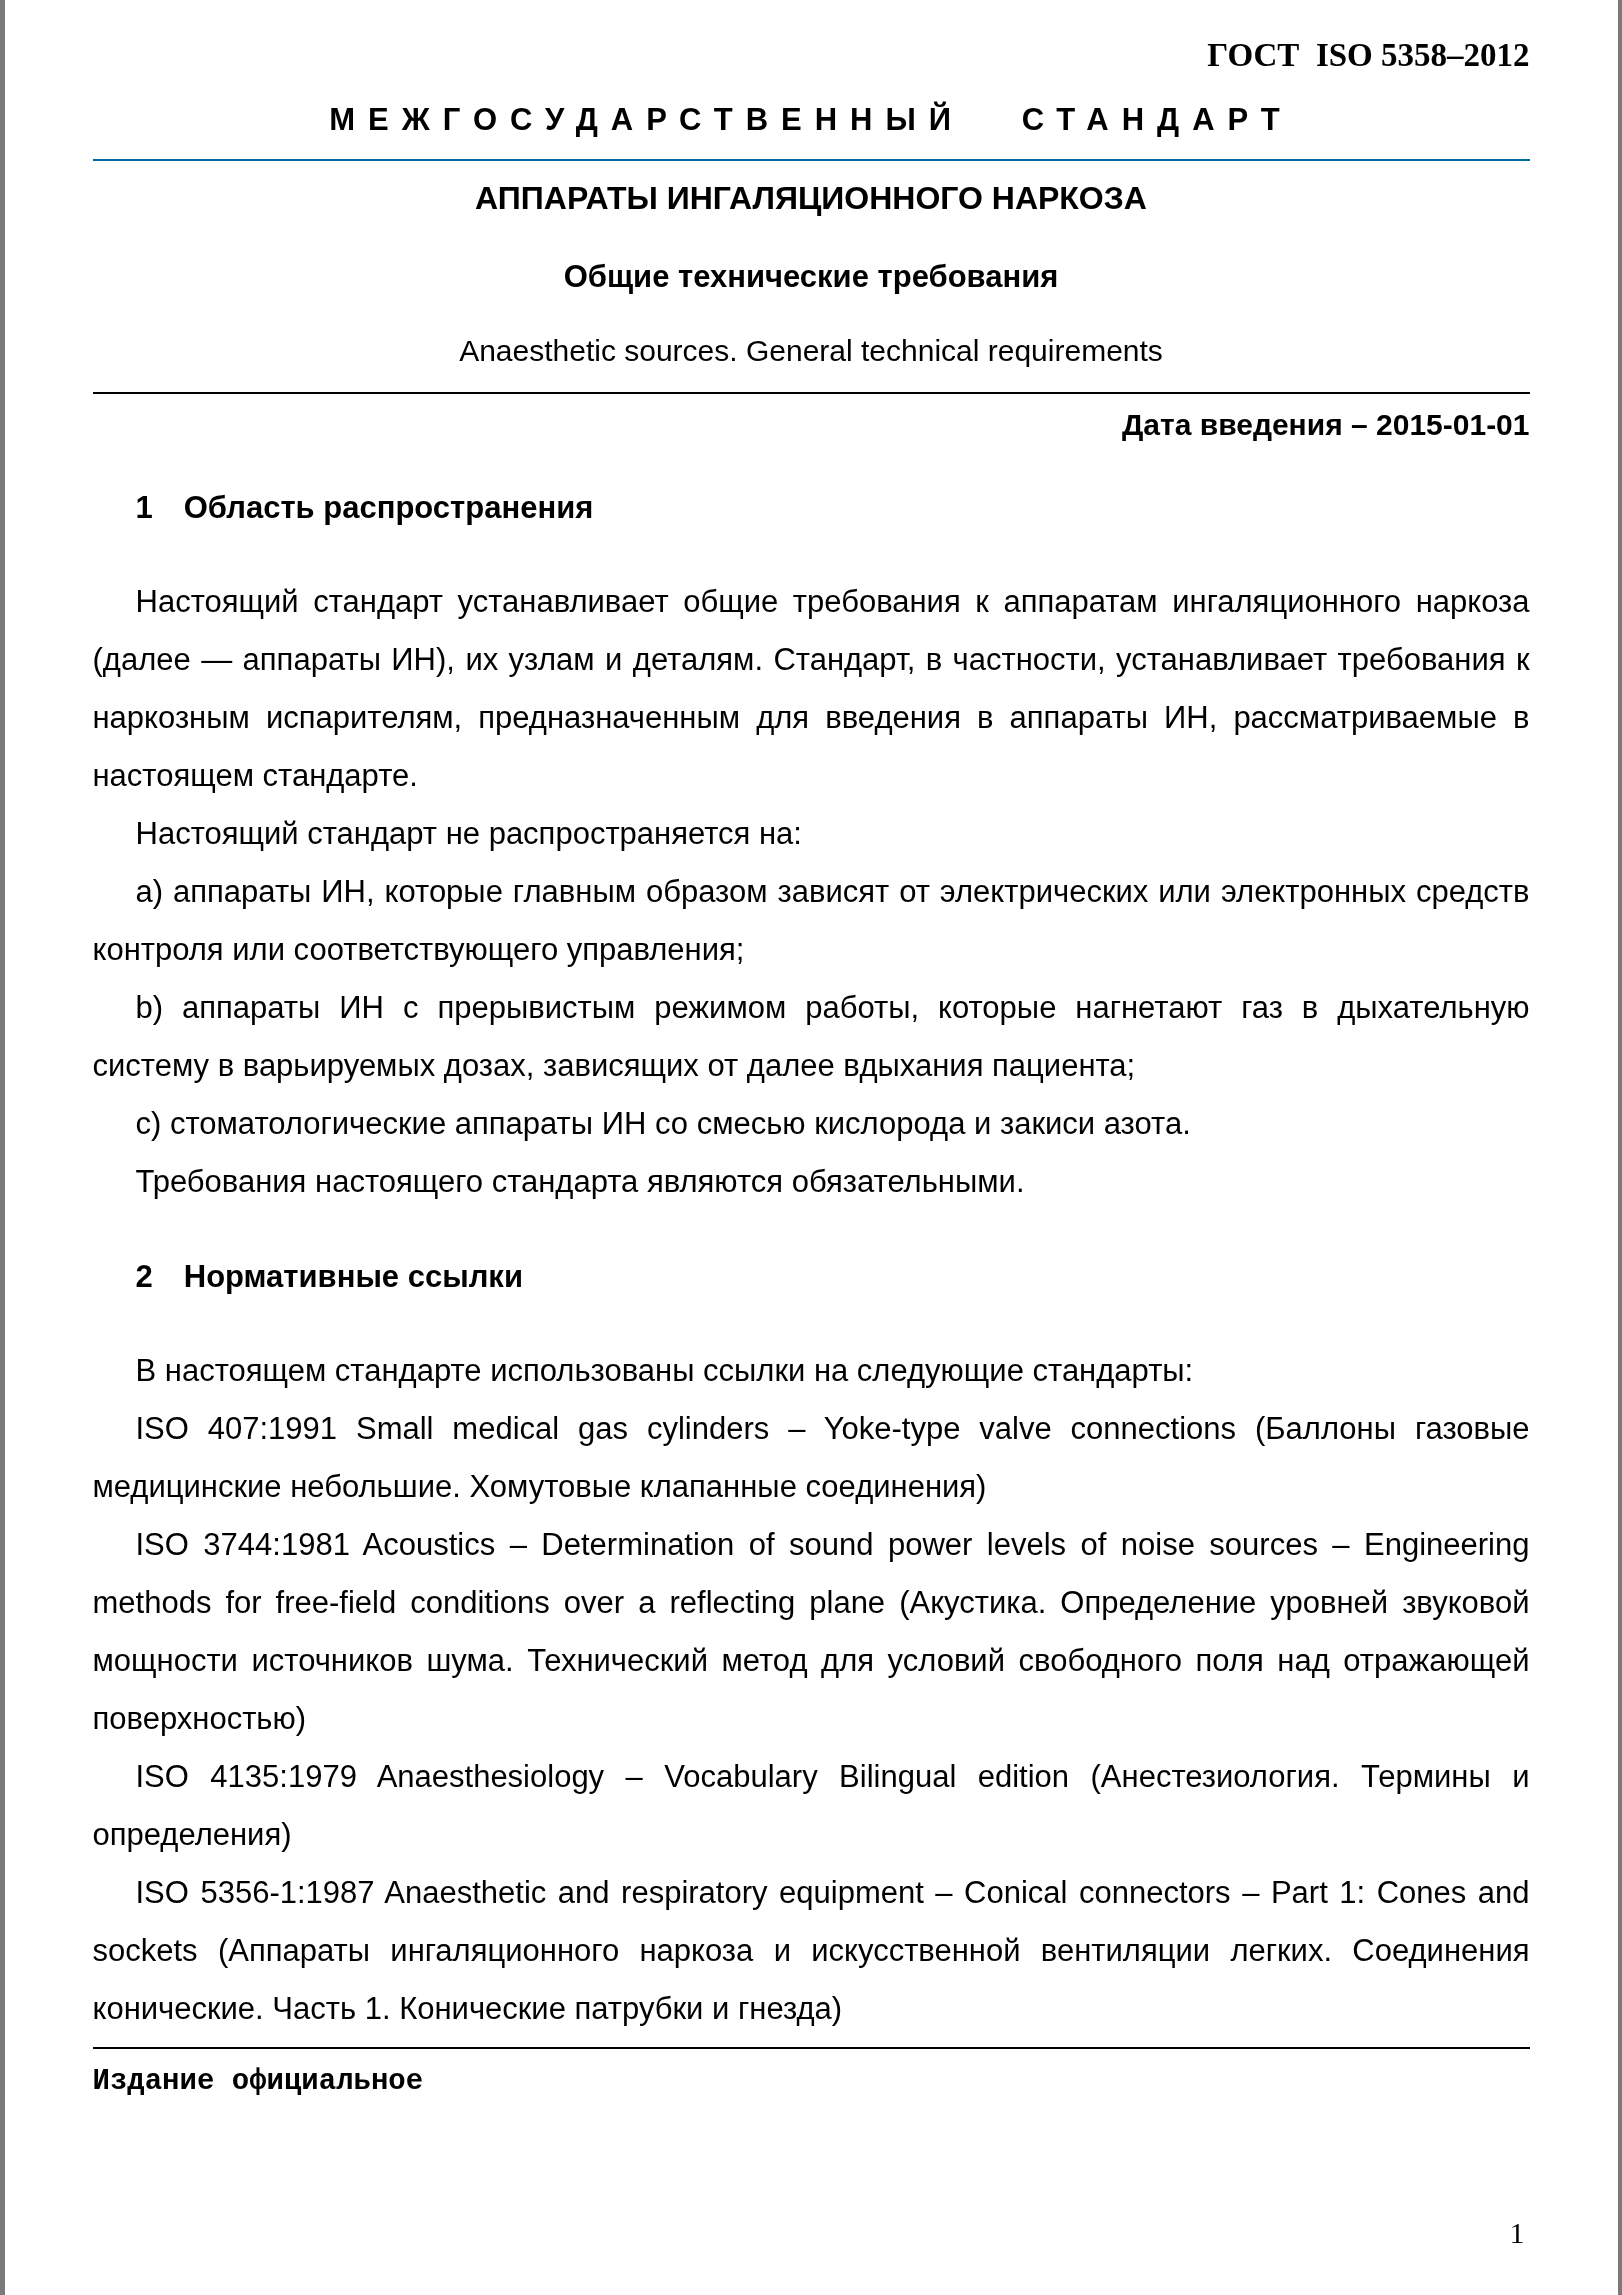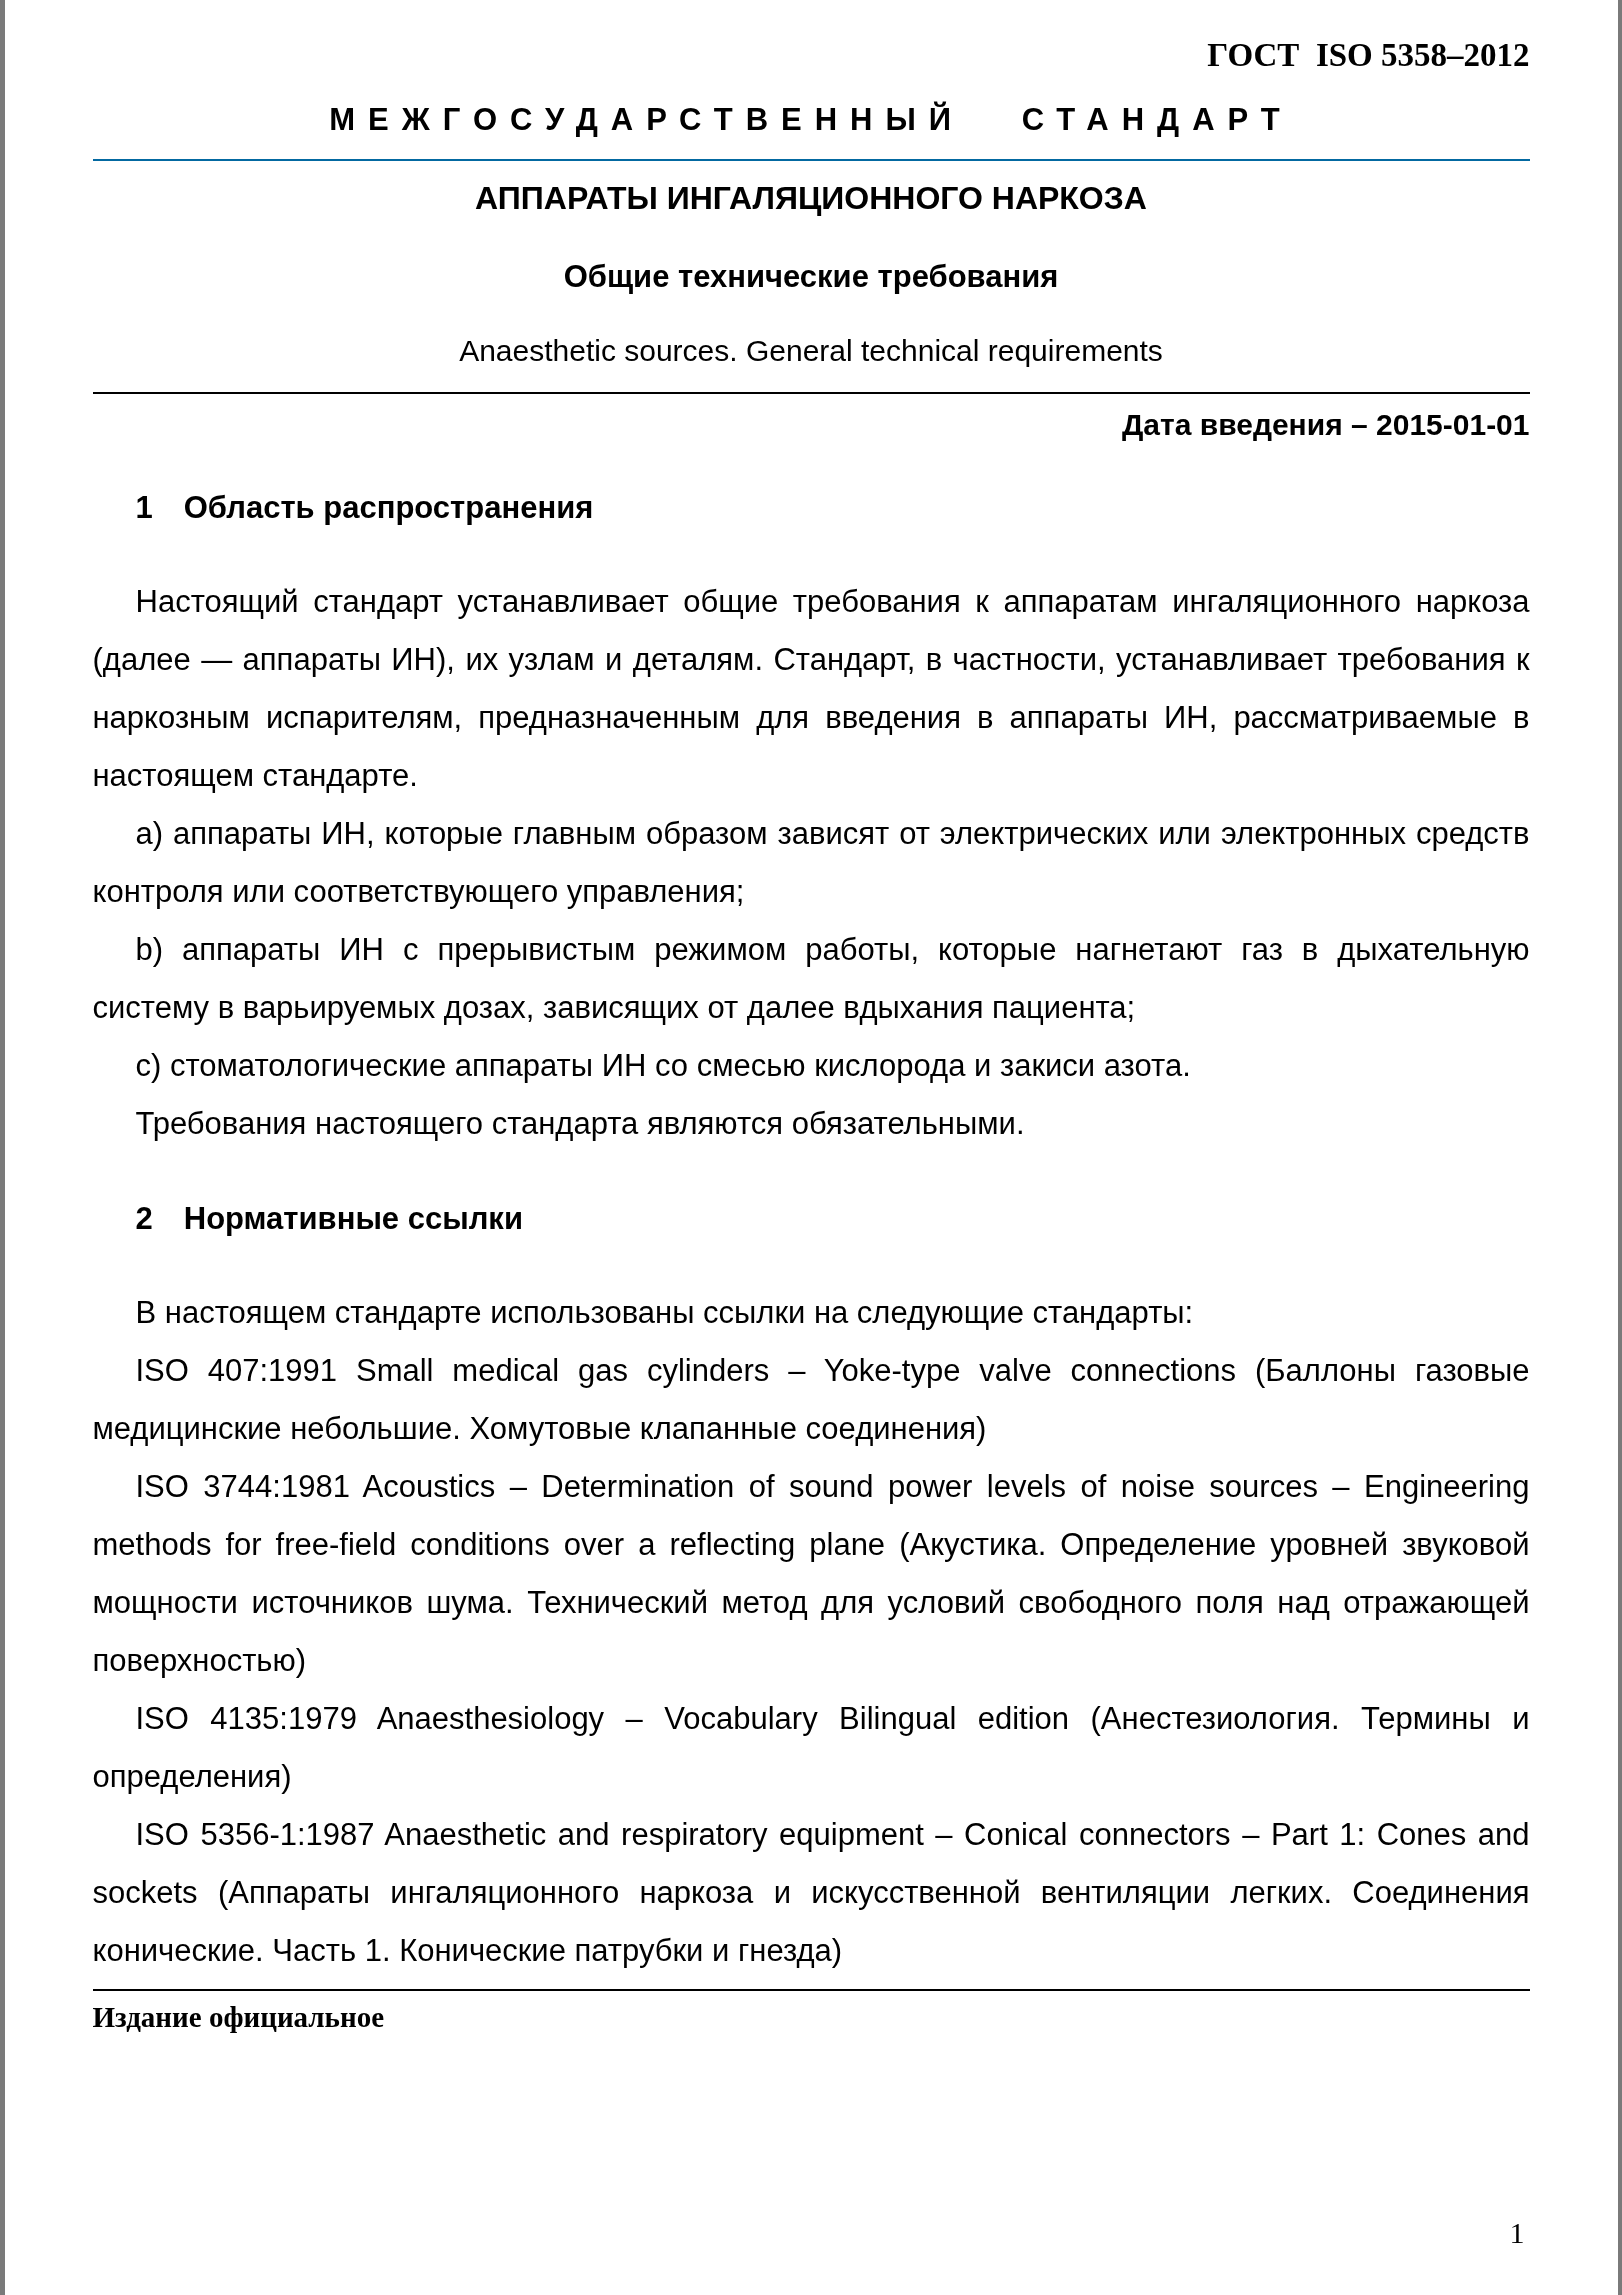--- a/index.html
+++ b/index.html
@@ -72,25 +72,25 @@
   }
   .section-heading .sec-num { margin-right: 31px; }
   .para {
     font-size: 31px;
     line-height: 58px;
     text-align: justify;
     text-indent: 43px;
   }
   .footer-rule { margin-top: 9.2px; border-top: 2px solid #000; }
   .edition-note {
-    font-family: Liberation Serif, serif;
+    font-family: Liberation Mono, monospace;
     font-weight: bold;
     font-size: 29px;
     line-height: 41px;
-    padding-top: 6px;
+    padding-top: 12px;
   }
   .page-number {
     position: absolute;
     right: 93px;
     top: 2215px;
     font-family: "Liberation Serif", serif;
     font-size: 30px;
     line-height: 35px;
   }
 </style>
@@ -112,20 +112,21 @@
 
     <div class="rule"></div>
 
     <div class="effective-date">Дата введения – 2015-01-01</div>
 
     <div class="section-heading">
       <span class="sec-num">1</span><span>Область распространения</span>
     </div>
 
     <div class="para">Настоящий стандарт устанавливает общие требования к аппаратам ингаляционного наркоза (далее — аппараты ИН), их узлам и деталям. Стандарт, в частности, устанавливает требования к наркозным испарителям, предназначенным для введения в аппараты ИН, рассматриваемые в настоящем стандарте.</div>
+    <div class="para">Настоящий стандарт не распространяется на:</div>
     <div class="para">a) аппараты ИН, которые главным образом зависят от электрических или электронных средств контроля или соответствующего управления;</div>
     <div class="para">b) аппараты ИН с прерывистым режимом работы, которые нагнетают газ в дыхательную систему в варьируемых дозах, зависящих от далее вдыхания пациента;</div>
     <div class="para">c) стоматологические аппараты ИН со смесью кислорода и закиси азота.</div>
     <div class="para">Требования настоящего стандарта являются обязательными.</div>
 
     <div class="section-heading">
       <span class="sec-num">2</span><span>Нормативные ссылки</span>
     </div>
 
     <div class="para">В настоящем стандарте использованы ссылки на следующие стандарты:</div>

